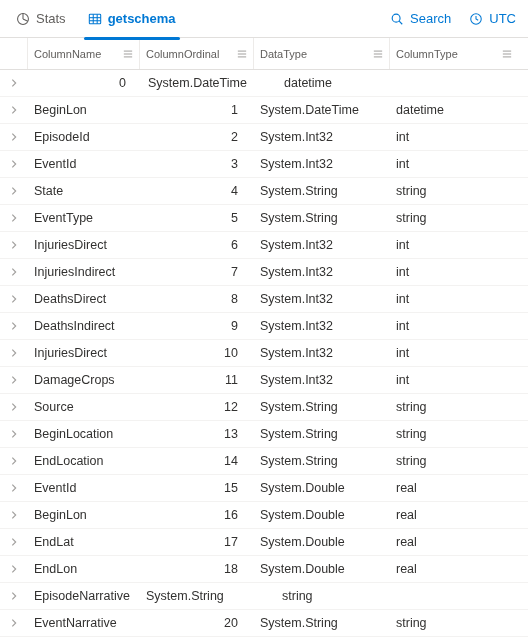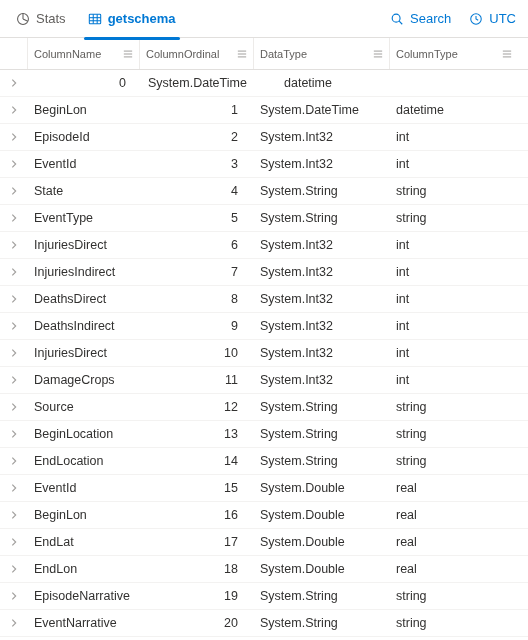--- a/index.html
+++ b/index.html
@@ -427,21 +427,20 @@
         <div class="cell col-dtype">System.Double</div>
         <div class="cell col-ctype">real</div>
       </div>
       <div class="row">
         <div class="cell col-expand expand-btn">
           <svg width="10" height="10" viewBox="0 0 12 12" fill="none" stroke="currentColor" stroke-width="1.4">
             <polyline points="4,2 8,6 4,10"></polyline>
           </svg>
         </div>
         <div class="cell col-name">EpisodeNarrative</div>
-        <div class="cell col-ord">19</div>
         <div class="cell col-dtype">System.String</div>
         <div class="cell col-ctype">string</div>
       </div>
       <div class="row">
         <div class="cell col-expand expand-btn">
           <svg width="10" height="10" viewBox="0 0 12 12" fill="none" stroke="currentColor" stroke-width="1.4">
             <polyline points="4,2 8,6 4,10"></polyline>
           </svg>
         </div>
         <div class="cell col-name">EventNarrative</div>

